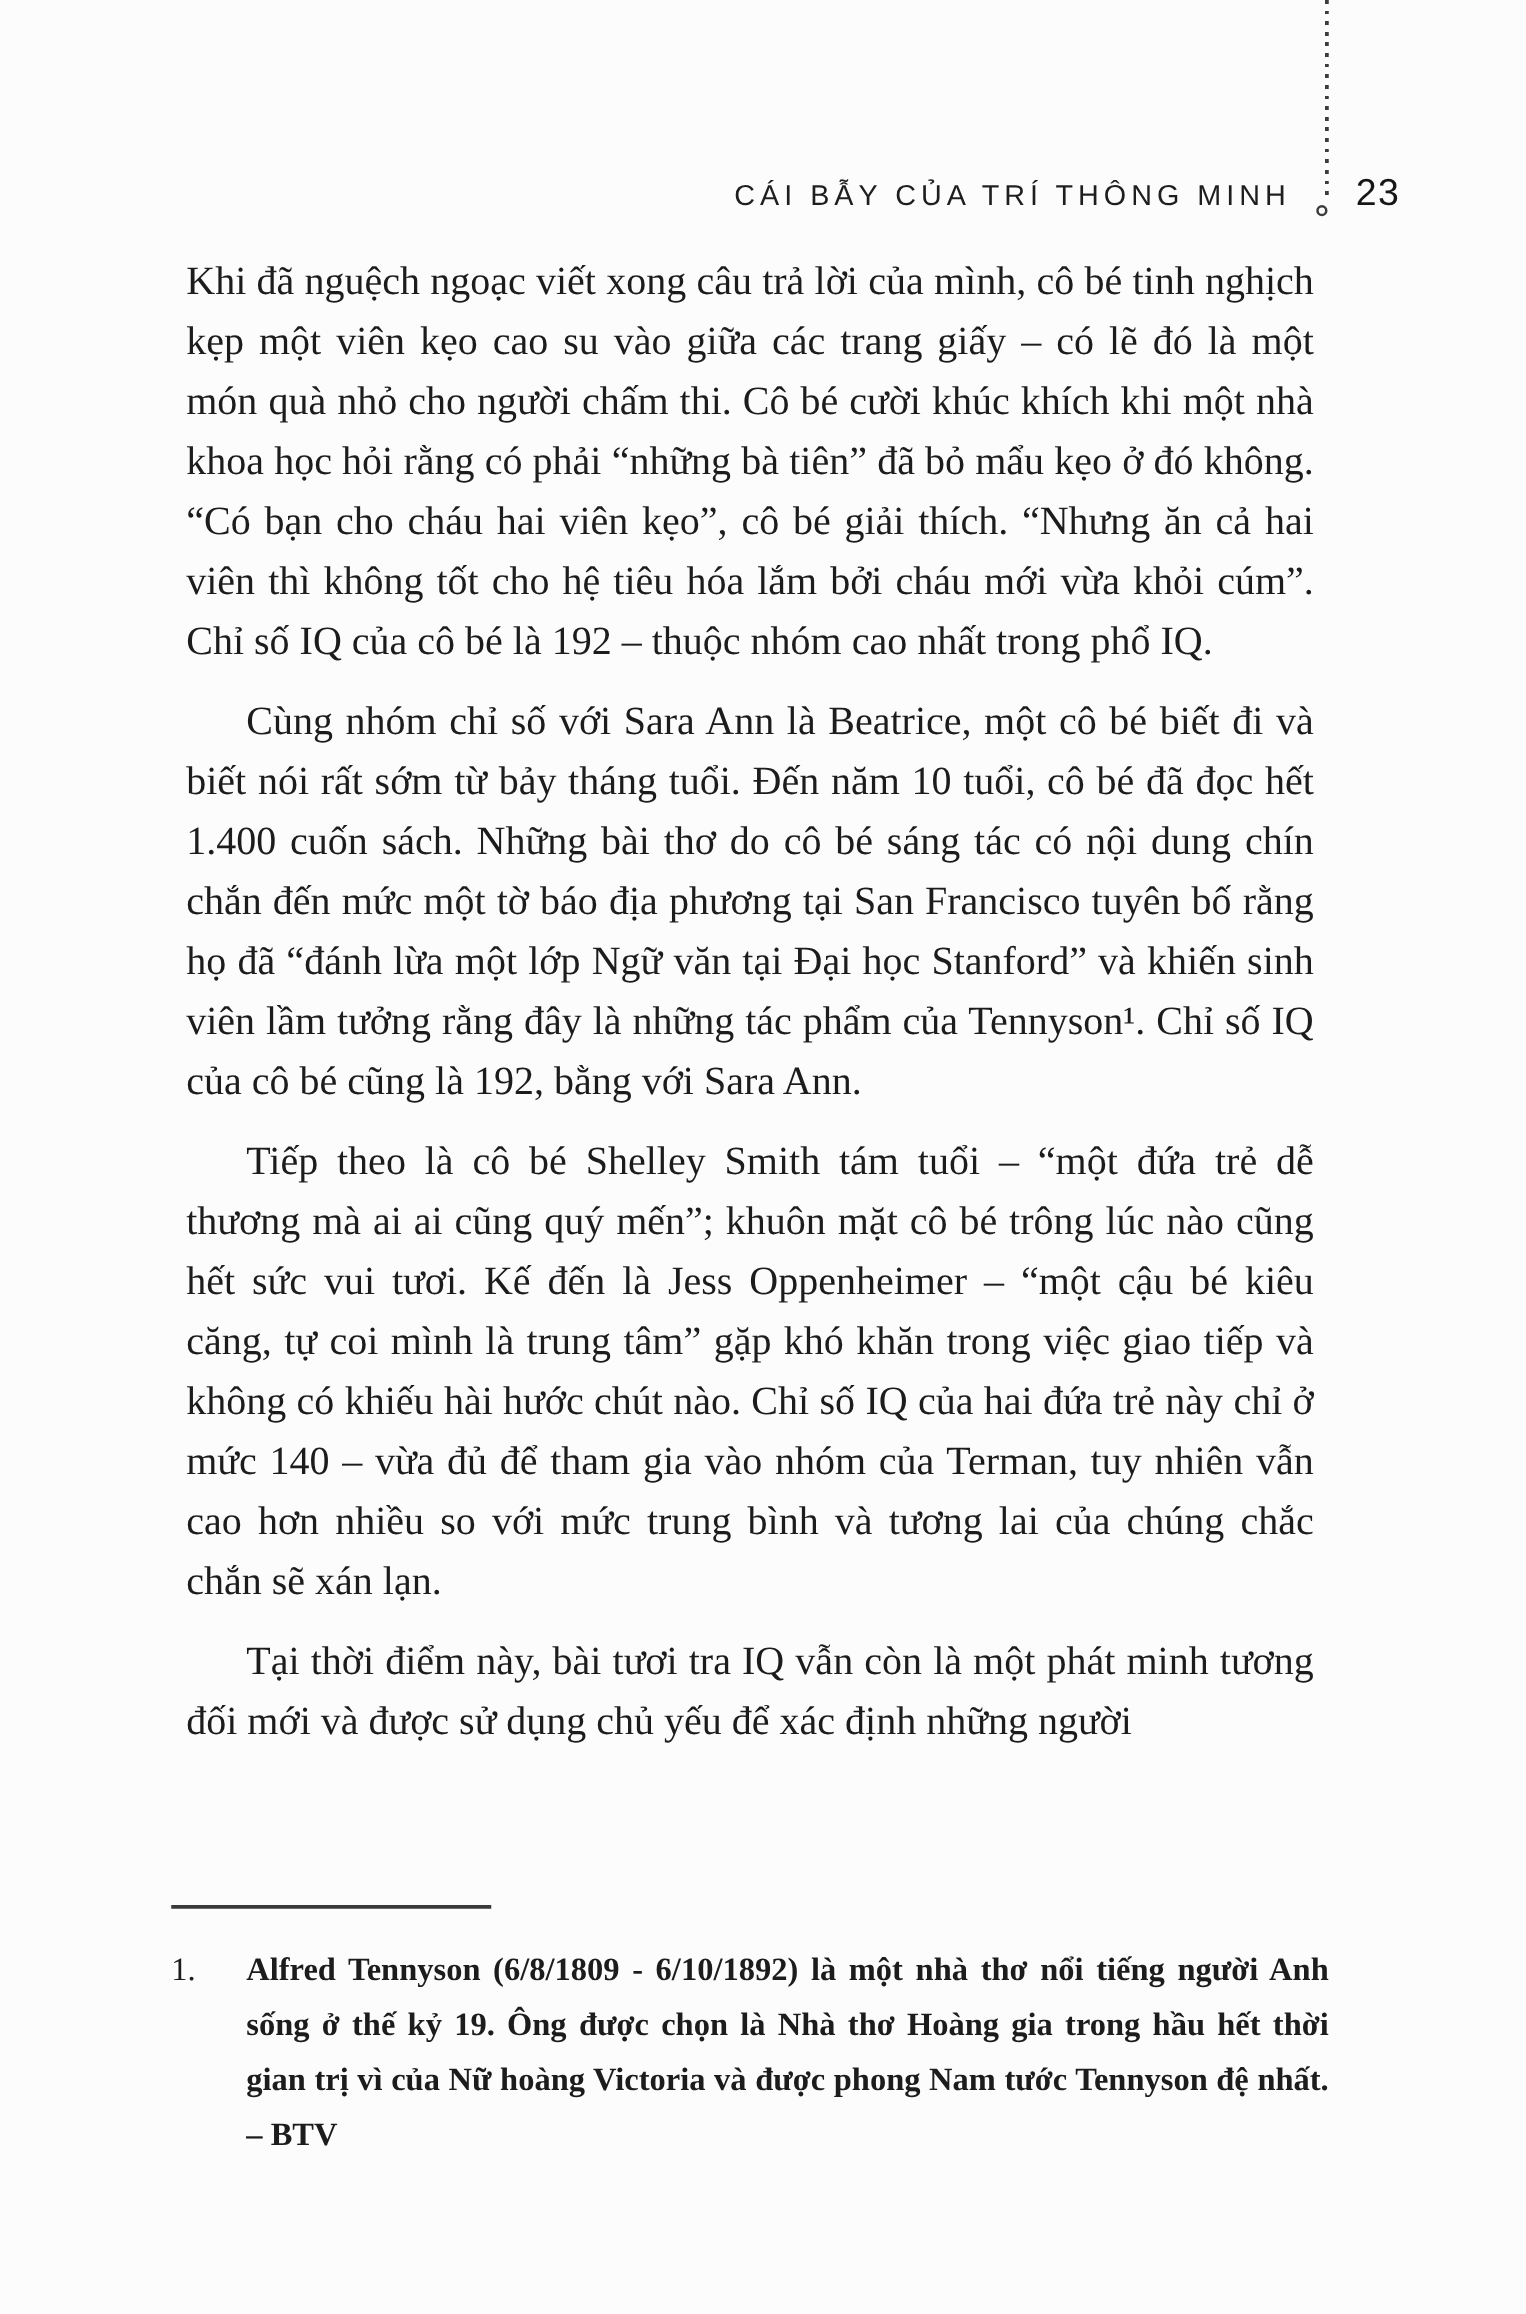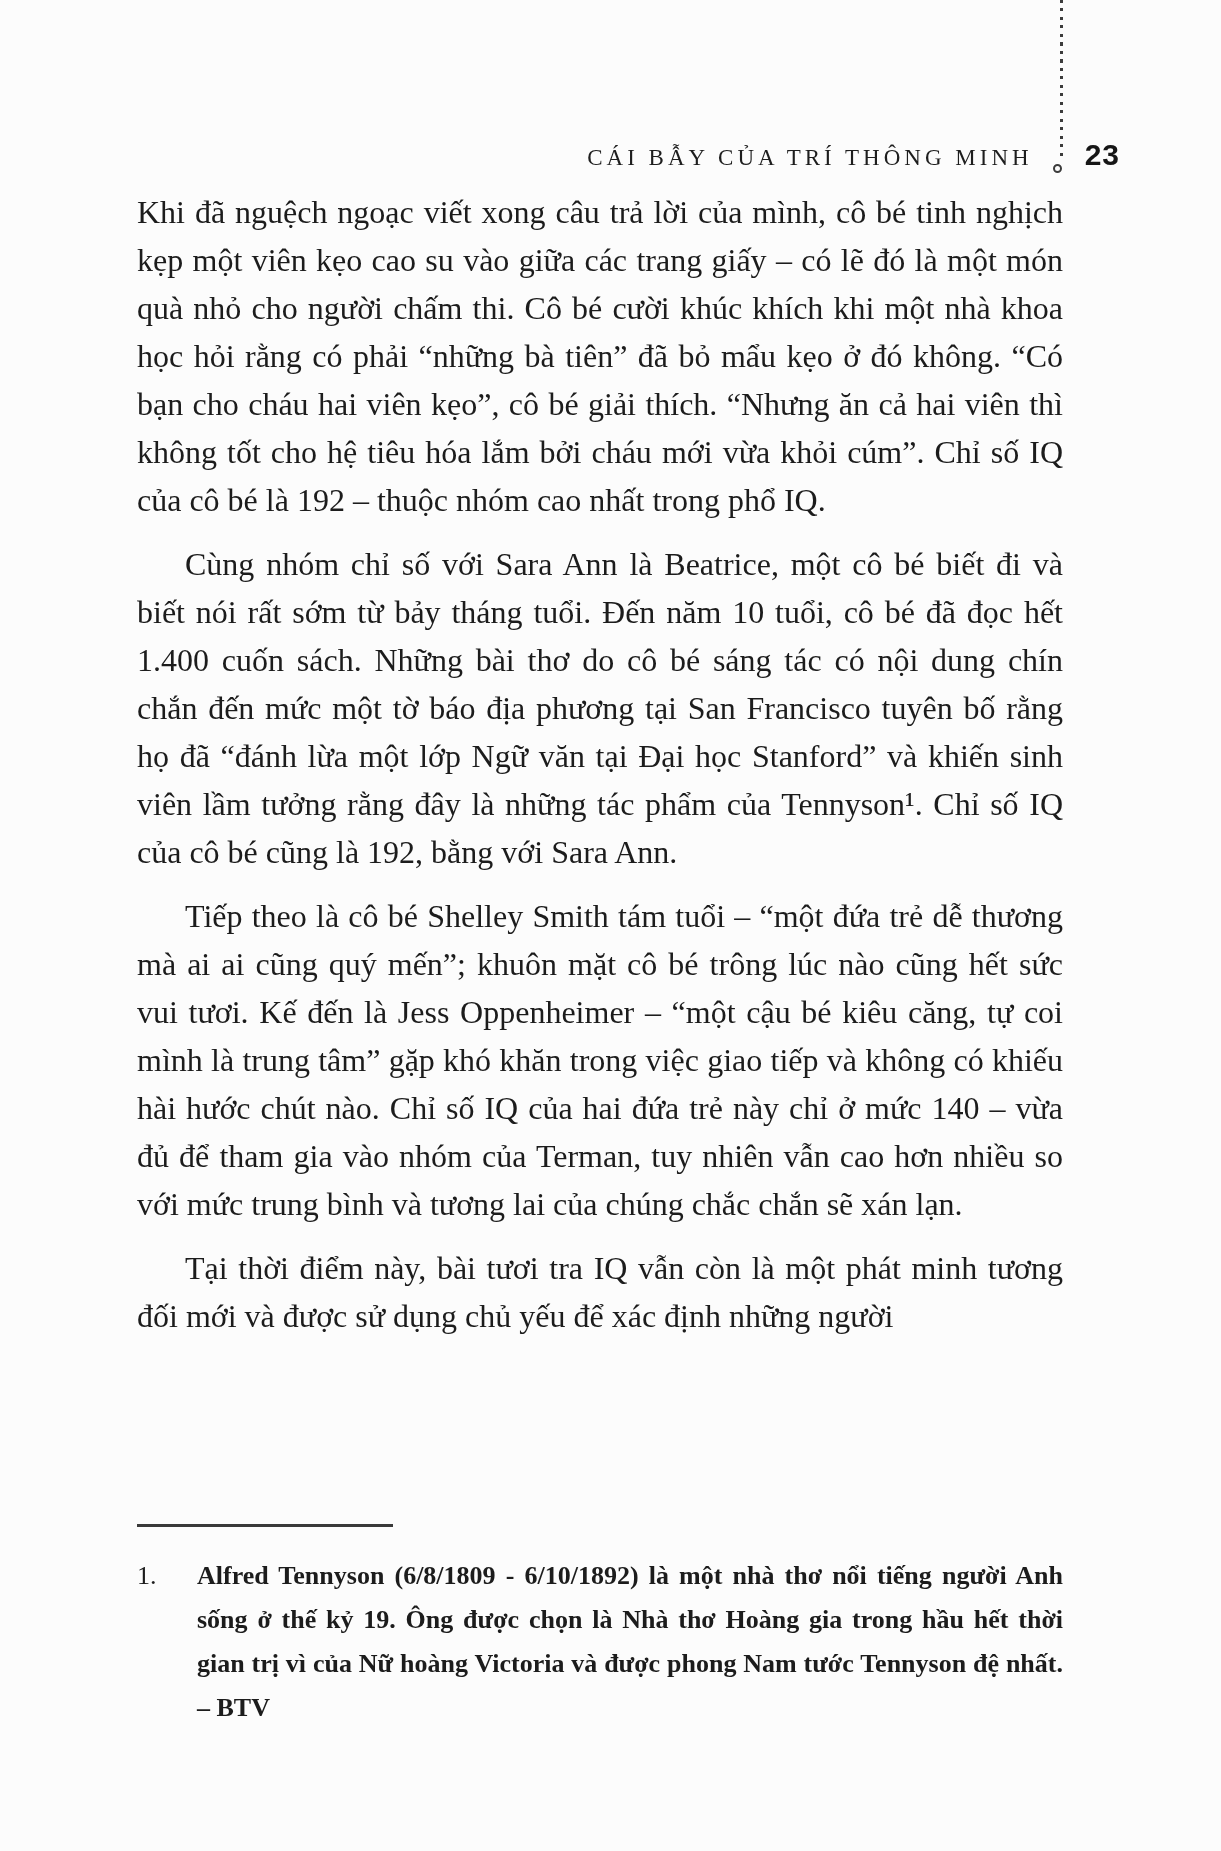--- a/index.html
+++ b/index.html
@@ -44,44 +44,44 @@
   
   .running-header {
     position: absolute;
     top: 138px;
     right: 101px;
     display: flex;
     align-items: baseline;
     white-space: nowrap;
   }
   .running-title {
-    font-family: Liberation Serif, serif;
+    font-family: Liberation Sans, sans-serif;
     font-size: 23px;
     font-weight: 500;
     letter-spacing: 4px;
     color: #1e1e1e;
     margin-right: 52px;
   }
   .page-number {
     font-family: "Liberation Sans", "DejaVu Sans", sans-serif;
     font-size: 30px;
-    font-weight: 700;
+    font-weight: 400;
     color: #161616;
     letter-spacing: 1px;
   }
 
   
   .text-block {
     position: absolute;
     left: 137px;
     top: 188px;
     width: 926px;
   }
   .text-block p {
-    margin: 0;
+    margin: 12px;
     text-align: justify;
     font-size: 32px;
     line-height: 48px;
     color: #1c1c1c;
   }
   .text-block p + p {
     margin-top: 16px;
     text-indent: 48px;
   }
 

